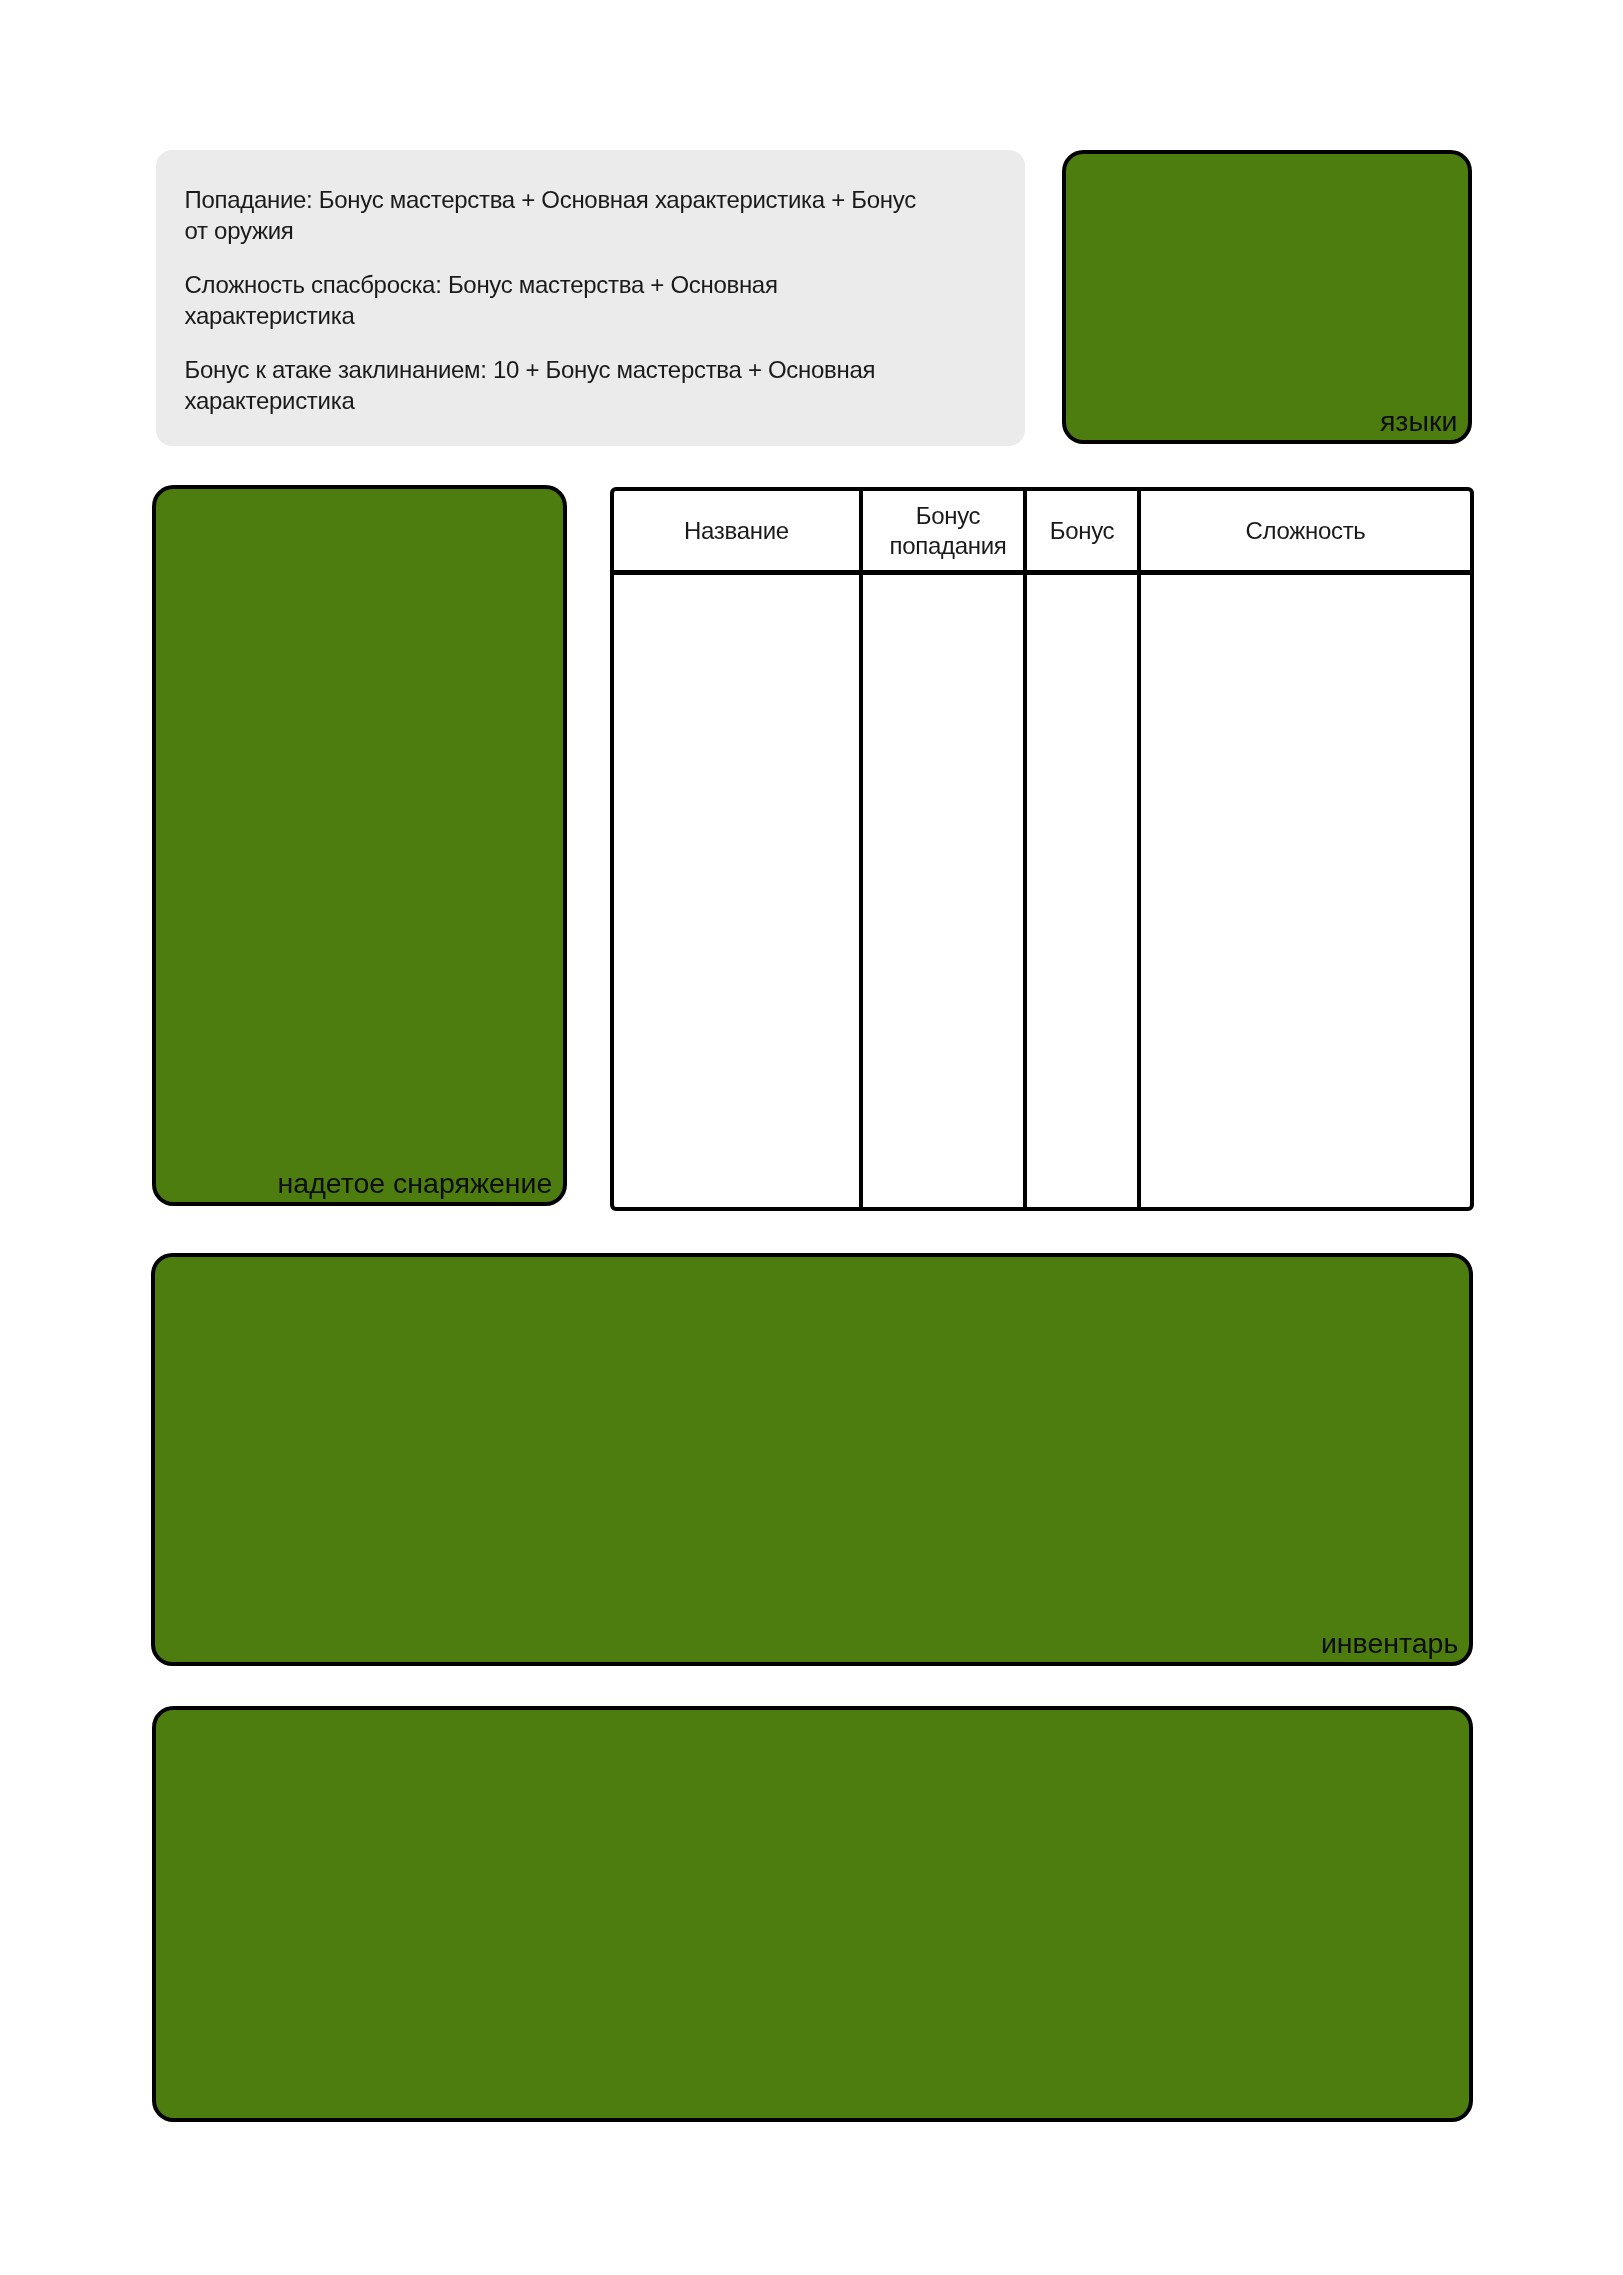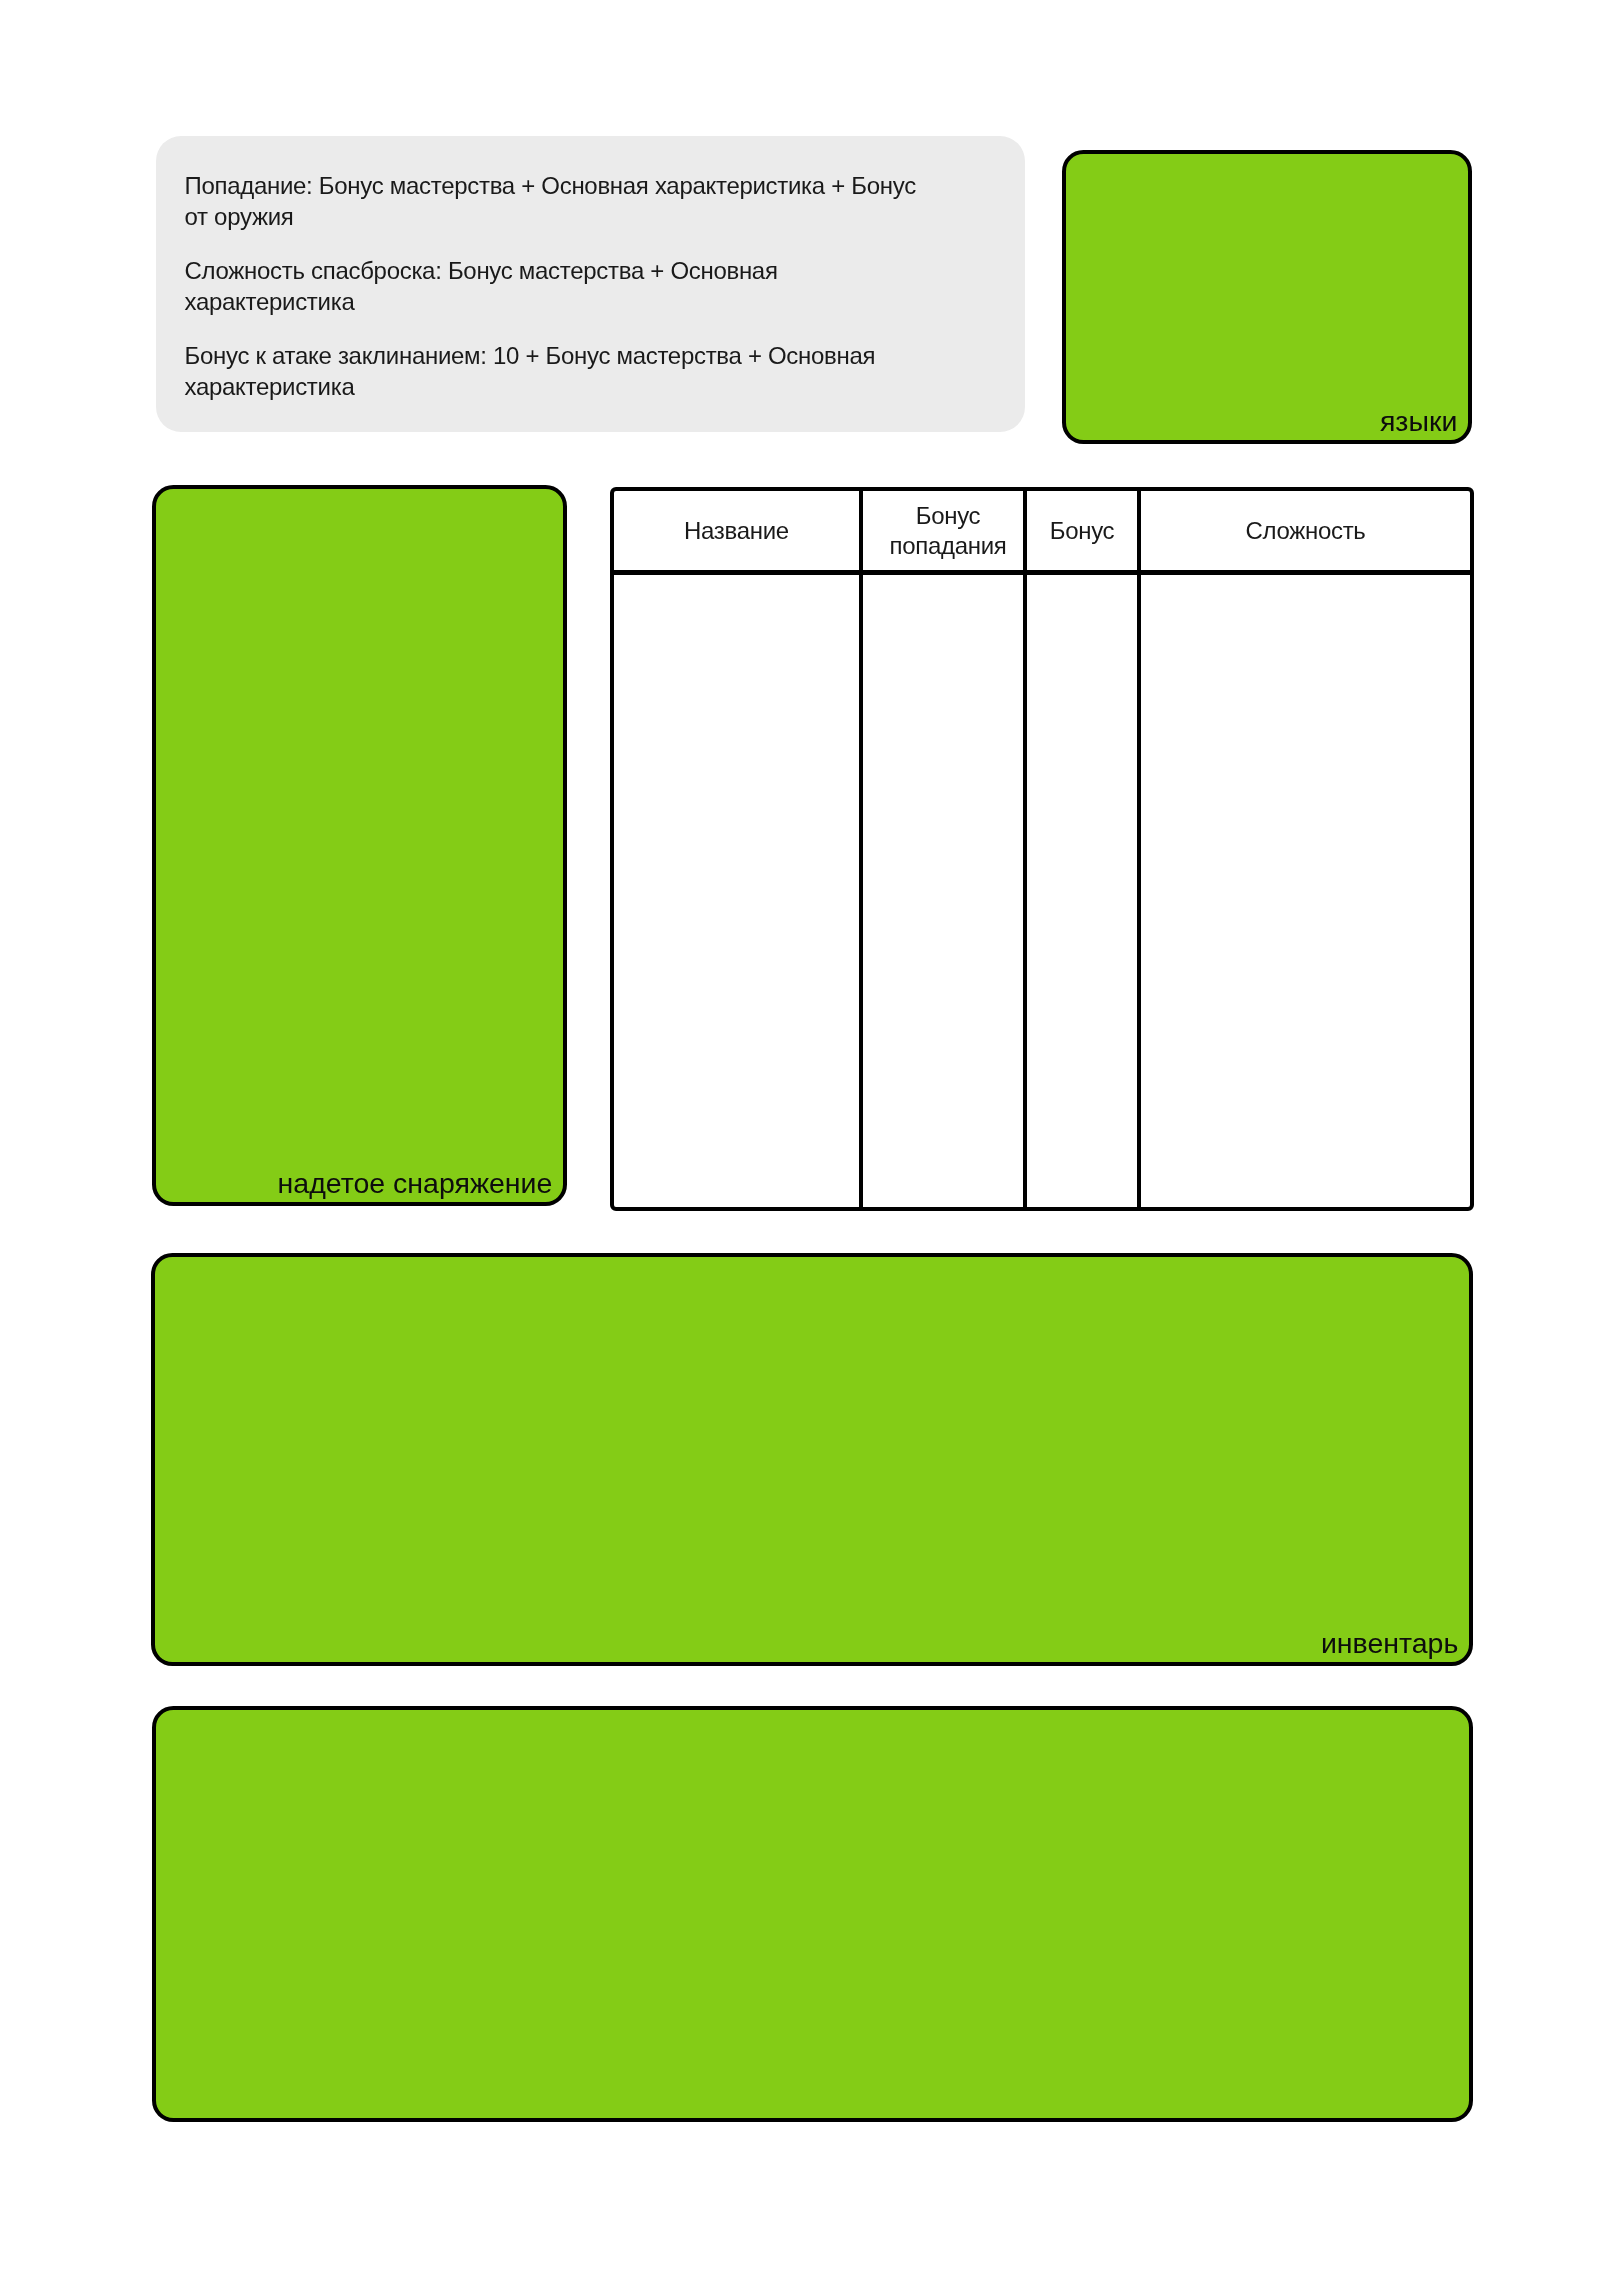--- a/index.html
+++ b/index.html
@@ -14,44 +14,44 @@
     background: #ffffff;
     font-family: "Liberation Sans", sans-serif;
     color: #1a1a1a;
     overflow: hidden;
   }
 
   
   .note-box {
     position: absolute;
     left: 156px;
-    top: 136px;
+    top: 150px;
     width: 869px;
     height: 296px;
     background: #ebebeb;
-    border-radius: 25px;
+    border-radius: 16px;
     box-sizing: border-box;
     padding: 34px 25px 0 28.5px;
   }
   .note-box p {
     margin: 0 0 23px 0;
     font-size: 24px;
     line-height: 31px;
     letter-spacing: -0.3px;
     white-space: pre-line;
     color: #1a1a1a;
   }
 
   
   .field-box {
     position: absolute;
     border: 4.5px solid #000000;
     border-radius: 21.4px;
     box-sizing: border-box;
-    background: #84cc16;
+    background: #4d7c0f;
   }
   .box-label {
     position: absolute;
     right: 10.7px;
     bottom: 1.8px;
     font-size: 28.5px;
     line-height: 1.15;
     color: #0d0d0d;
     white-space: nowrap;
   }

